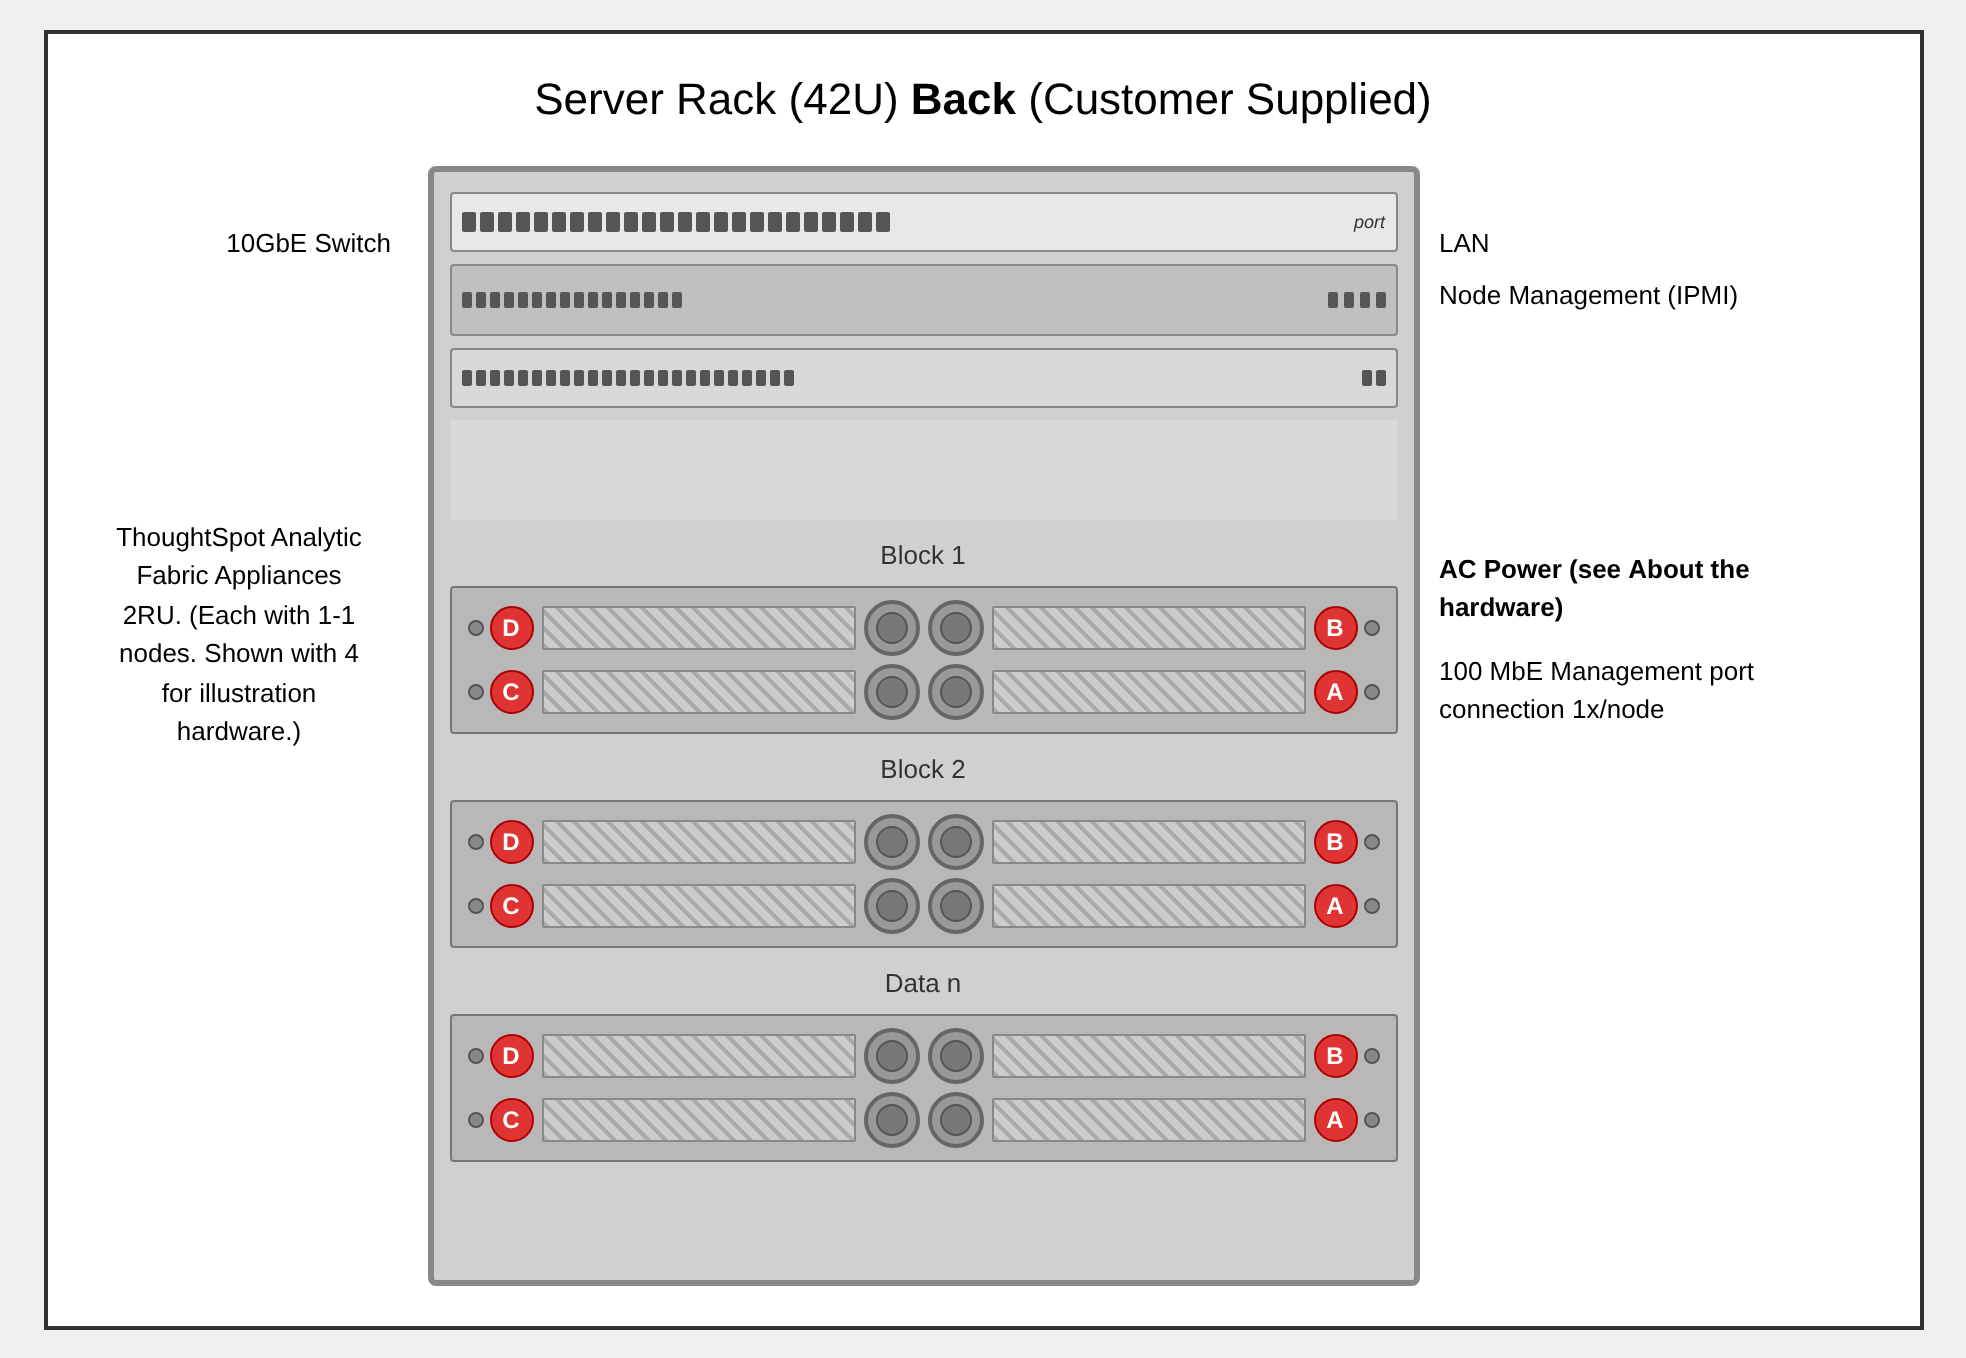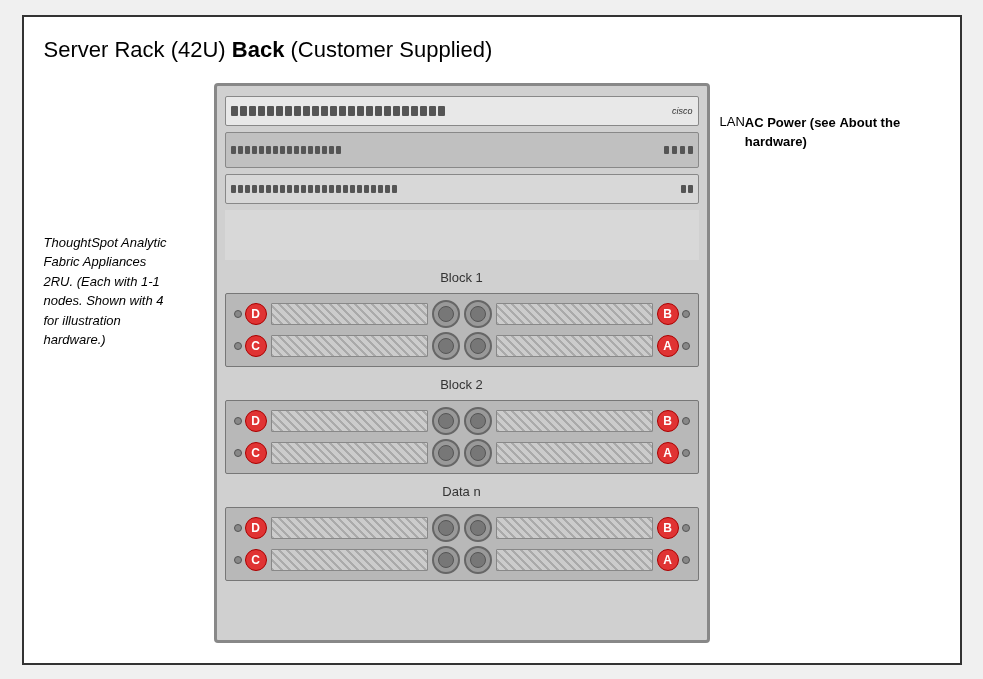--- a/index.html
+++ b/index.html
@@ -13,20 +13,21 @@
     }
     .diagram-container {
       background: white;
       border: 2px solid #333;
       width: 940px;
       min-height: 640px;
       padding: 20px;
       position: relative;
     }
     .title {
+      text-align: center;
       font-size: 22px;
       margin-bottom: 20px;
       font-weight: normal;
     }
     .title strong {
       font-weight: bold;
     }
     .main-layout {
       display: flex;
       align-items: flex-start;
@@ -37,20 +38,21 @@
       width: 160px;
       display: flex;
       flex-direction: column;
       font-size: 13px;
       line-height: 1.4;
       padding-top: 30px;
     }
     .right-labels {
       width: 220px;
       display: flex;
+      flex-direction: column;
       font-size: 13px;
       line-height: 1.4;
       padding-top: 30px;
     }
     .rack {
       flex: 1;
       display: flex;
       flex-direction: column;
       align-items: center;
       background: #d0d0d0;
@@ -189,22 +191,25 @@
 <body>
 
 <div class="diagram-container">
   <h1 class="title">
     <span>Server Rack  (42U) </span><strong>Back</strong><span>  (Customer Supplied)</span>
   </h1>
 
   <div class="main-layout">
 
     <div class="left-labels">
+      <div style="text-align:right; padding-right:8px; margin-bottom:8px;">
+        <span>10GbE Switch</span>
+      </div>
       <div style="height: 120px;"></div>
-      <div style="text-align:left; padding-right:8px; font-size:13px; line-height:1.5;font-style:italic;">
+      <div style="text-align:center; padding-right:8px; font-size:13px; line-height:1.5;">
         <span>ThoughtSpot Analytic</span><br>
         <span>Fabric Appliances</span><br>
         <span>2RU. (Each with 1-1</span><br>
         <span>nodes. Shown with 4</span><br>
         <span>for illustration</span><br>
         <span>hardware.)</span>
       </div>
     </div>
 
     <div class="rack" style="position:relative;">
@@ -230,21 +235,21 @@
             <div class="port"></div>
           <div class="port"></div>
             <div class="port"></div>
             <div class="port"></div>
             <div class="port"></div>
           <div class="port"></div>
             <div class="port"></div>
             <div class="port"></div>
             <div class="port"></div>
         </div>
-        <div class="switch-brand">cisco</div>
+        <div class="switch-brand">port</div>
       </div>
 
       <div class="switch-unit" style="height:36px; background:#c0c0c0;">
         <div class="switch-ports">
           <div class="port small"></div>
             <div class="port small"></div>
             <div class="port small"></div>
             <div class="port small"></div>
           <div class="port small"></div>
             <div class="port small"></div>
@@ -435,22 +440,28 @@
         </div>
       </div>
 
       <div style="flex:1;min-height:20px;"></div>
     </div>
 
     <div class="right-labels">
       <div style="margin-bottom:8px;">
         <span>LAN</span>
       </div>
+      <div style="margin-bottom:8px;">
+        <span>Node Management (IPMI)</span>
+      </div>
 
       <div style="height:110px;"></div>
 
       <div style="margin-bottom:12px; line-height:1.5;font-weight:bold;">
         AC Power (see <strong>About the hardware</strong>)
       </div>
+      <div style="line-height:1.5;">
+        <span>100 MbE Management port connection 1x/node</span>
+      </div>
     </div>
 
   </div>
 </div>
 
 </body></html>

